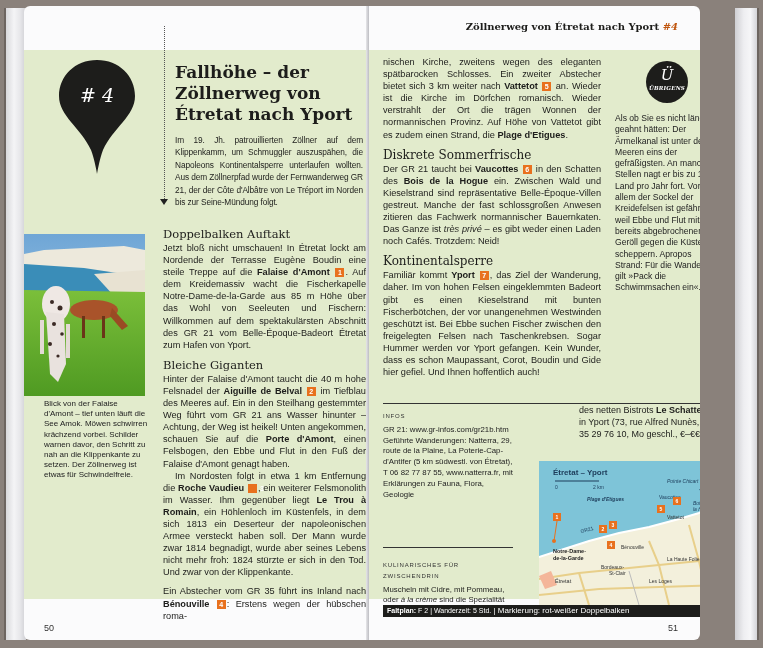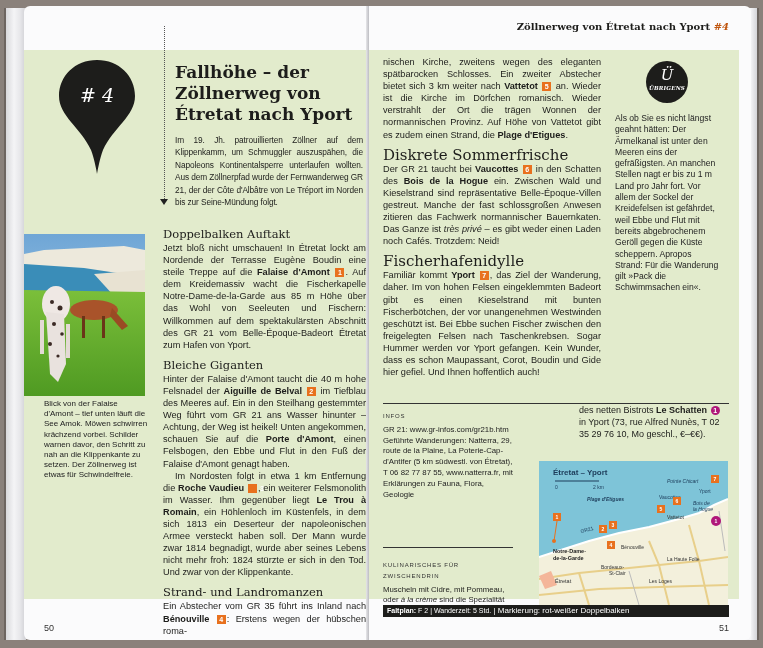--- a/index.html
+++ b/index.html
@@ -3,21 +3,21 @@
 <meta charset="utf-8">
 <style>
 *{box-sizing:border-box;margin:0;padding:0}
 html,body{width:763px;height:648px;overflow:hidden;background:#8a817b}
 body{position:relative;font-family:"Liberation Sans",sans-serif;color:#1d1d1b}
 .book{position:absolute;left:0;top:0;width:763px;height:648px}
 .edge-left{position:absolute;left:4px;top:8px;width:22px;height:632px;background:linear-gradient(90deg,#d9d9dc,#f4f4f6 40%,#e7e7ea 70%,#cfcfd3);border-left:2px solid #6d6560}
 .edge-right{position:absolute;right:4px;top:8px;width:24px;height:632px;background:linear-gradient(90deg,#cfcfd3,#eeeef1 40%,#f6f6f8 70%,#d4d4d8);border-right:2px solid #6d6560}
 .page{position:absolute;top:6px;height:634px;background:#fbfbfc;overflow:hidden}
 .page.left{left:24px;width:345px;border-radius:6px 0 0 6px}
-.page.right{left:369px;width:382px;border-radius:0 6px 6px 0}
+.page.right{left:369px;width:331px;border-radius:0 6px 6px 0}
 .gutter{position:absolute;left:366px;top:6px;width:6px;height:634px;background:linear-gradient(90deg,#e6e6e9,#bdbdc2 50%,#e6e6e9)}
 .green{position:absolute;background:#e2ebcc}
 .page.left .green{left:0;top:44px;width:345px;height:549px}
 .page.right .green{left:0;top:44px;width:370px;height:549px}
 .pageno{position:absolute;font-size:9px;color:#333}
 .page.left .pageno{left:20px;top:617px}
 .page.right .pageno{right:22px;top:617px}
 
 
 .pin{position:absolute;left:33px;top:52px;width:80px;height:118px}
@@ -34,21 +34,21 @@
 .col p.ind{text-indent:12px;margin-bottom:0}
 .col p.nomb{margin-bottom:0}
 .num{display:inline-block;width:9px;height:9px;background:#e8711e;color:#fff;font-size:7px;line-height:9px;text-align:center;font-weight:bold;vertical-align:0px;margin:0 1px}
 .numc{display:inline-block;width:9px;height:9px;border-radius:50%;background:#b0177a;color:#fff;font-size:7px;line-height:9px;text-align:center;font-weight:bold;margin:0 1px}
 .leftcol{left:139px;top:221px;width:203px}
 
 
 .runhead{position:absolute;right:22px;top:15px;font-family:"DejaVu Serif",serif;font-weight:bold;font-size:10px;color:#1d1d1b}
 .runhead i{color:#c0560f;font-style:italic}
 .rightcol{left:14px;top:50px;width:218px}
-.rightcol h3{font-size:15px}
+.rightcol h3{font-size:12px}
 .sidebar{position:absolute;left:246px;top:55px;width:104px}
 .ubadge{width:42px;height:42px;border-radius:50%;background:#1d1d1b;color:#fff;margin:0 auto 10px;text-align:center;font-family:"DejaVu Serif",serif;font-style:italic}
 .ubadge .u{display:block;font-size:15px;line-height:20px;padding-top:4px}
 .ubadge .ut{display:block;font-size:5.5px;font-weight:bold;letter-spacing:0.2px}
 .sidebar .txt{font-size:8.6px;line-height:11.3px;color:#222}
 .rule{position:absolute;height:1px;background:#333}
 .infos{position:absolute;left:14px;top:405px;width:130px;font-size:7.8px;line-height:10.8px;color:#222}
 .smallcap{font-size:6px;letter-spacing:0.8px;text-transform:uppercase;color:#333;margin-bottom:3px}
 .infos b{font-weight:normal}
 .kuli{position:absolute;left:14px;top:554px;width:130px;font-size:7.8px;line-height:10.8px}
@@ -116,21 +116,20 @@
     <p class="caption">Blick von der Falaise d'Amont – tief unten läuft die See Amok. Möwen schwirren krächzend vorbei. Schilder warnen davor, den Schritt zu nah an die Klippenkante zu setzen. Der Zöllnerweg ist etwas für Schwindelfreie.</p>
 
     <div class="col leftcol">
       <h3>Doppelbalken Auftakt</h3>
       <p><span>Jetzt bloß nicht umschauen! In Étretat lockt am Nordende der Terrasse Eugène Boudin eine steile Treppe auf die </span><b>Falaise d'Amont</b> <span class="num">1</span><span>. Auf dem Kreidemassiv wacht die Fischerkapelle Notre-Dame-de-la-Garde aus 85 m Höhe über das Wohl von Seeleuten und Fischern: Willkommen auf dem spektakulärsten Abschnitt des GR 21 vom Belle-Époque-Badeort Étretat zum Hafen von Yport.</span></p>
 
       <h3>Bleiche Giganten</h3>
       <p class="nomb"><span>Hinter der Falaise d'Amont taucht die 40 m hohe Felsnadel der </span><b>Aiguille de Belval</b> <span class="num">2</span><span> im Tiefblau des Meeres auf. Ein in den Steilhang gestemmter Weg führt vom GR 21 ans Wasser hinunter – Achtung, der Weg ist heikel! Unten angekommen, schauen Sie auf die </span><b>Porte d'Amont</b><span>, einen Felsbogen, den Ebbe und Flut in den Fuß der Falaise d'Amont genagt haben.</span></p>
       <p class="ind" style="margin-bottom:7px"><span>Im Nordosten folgt in etwa 1 km Entfernung die </span><b>Roche Vaudieu</b> <span class="num">3</span><span>, ein weiterer Felsmonolith im Wasser. Ihm gegenüber liegt </span><b>Le Trou à Romain</b><span>, ein Höhlenloch im Küstenfels, in dem sich 1813 ein Deserteur der napoleonischen Armee versteckt haben soll. Der Mann wurde zwar 1814 begnadigt, wurde aber seines Lebens nicht mehr froh: 1824 stürzte er sich in den Tod. Und zwar von der Klippenkante.</span></p>
 
-      <h3>Strand- und Landromanzen</h3>
       <p class="nomb"><span>Ein Abstecher vom GR 35 führt ins Inland nach </span><b>Bénouville</b> <span class="num">4</span><span>: Erstens wegen der hübschen roma-</span></p>
     </div>
 
     <div class="pageno">50</div>
   </div>
 
   <div class="gutter"></div>
 
   <div class="page right">
     <div class="green"></div>
@@ -138,21 +137,21 @@
     <div class="runhead">
       <span>Zöllnerweg von Étretat nach Yport</span> <i>#4</i>
     </div>
 
     <div class="col rightcol">
       <p><span>nischen Kirche, zweitens wegen des eleganten spätbarocken Schlosses. Ein zweiter Abstecher bietet sich 3 km weiter nach </span><b>Vattetot</b> <span class="num">5</span><span> an. Wieder ist die Kirche im Dörfchen romanisch. Wieder verstrahlt der Ort die trägen Wonnen der normannischen Provinz. Auf Höhe von Vattetot gibt es zudem einen Strand, die </span><b>Plage d'Etigues</b><span>.</span></p>
 
       <h3>Diskrete Sommerfrische</h3>
       <p><span>Der GR 21 taucht bei </span><b>Vaucottes</b> <span class="num">6</span><span> in den Schatten des </span><b>Bois de la Hogue</b><span> ein. Zwischen Wald und Kieselstrand sind repräsentative Belle-Époque-Villen gestreut. Manche der fast schlossgroßen Anwesen zitieren das Fachwerk normannischer Bauernkaten. Das Ganze ist </span><i>très privé</i><span> – es gibt weder einen Laden noch Cafés. Trotzdem: Neid!</span></p>
 
-      <h3>Fischerhafenidylle</h3>
+      <h3>Kontinentalsperre</h3>
       <p class="nomb"><span>Familiär kommt </span><b>Yport</b> <span class="num">7</span><span>, das Ziel der Wanderung, daher. Im von hohen Felsen eingeklemmten Badeort gibt es einen Kieselstrand mit bunten Fischerbötchen, der vor unangenehmen Westwinden geschützt ist. Bei Ebbe suchen Fischer zwischen den freigelegten Felsen nach Taschenkrebsen. Sogar Hummer werden vor Yport gefangen. Kein Wunder, dass es schon Maupassant, Corot, Boudin und Gide hier gefiel. Und Ihnen hoffentlich auch!</span></p>
     </div>
 
     <div class="sidebar">
       <div class="ubadge">
         <span class="u">Ü</span>
         <span class="ut">ÜBRIGENS</span>
       </div>
       <p class="txt">Als ob Sie es nicht längst geahnt hätten: Der Ärmelkanal ist unter den Meeren eins der gefräßigsten. An manchen Stellen nagt er bis zu 1 m Land pro Jahr fort. Vor allem der Sockel der Kreidefelsen ist gefährdet, weil Ebbe und Flut mit bereits abgebrochenem Geröll gegen die Küste scheppern. Apropos Strand: Für die Wanderung gilt »Pack die Schwimmsachen ein«.</p>
     </div>

